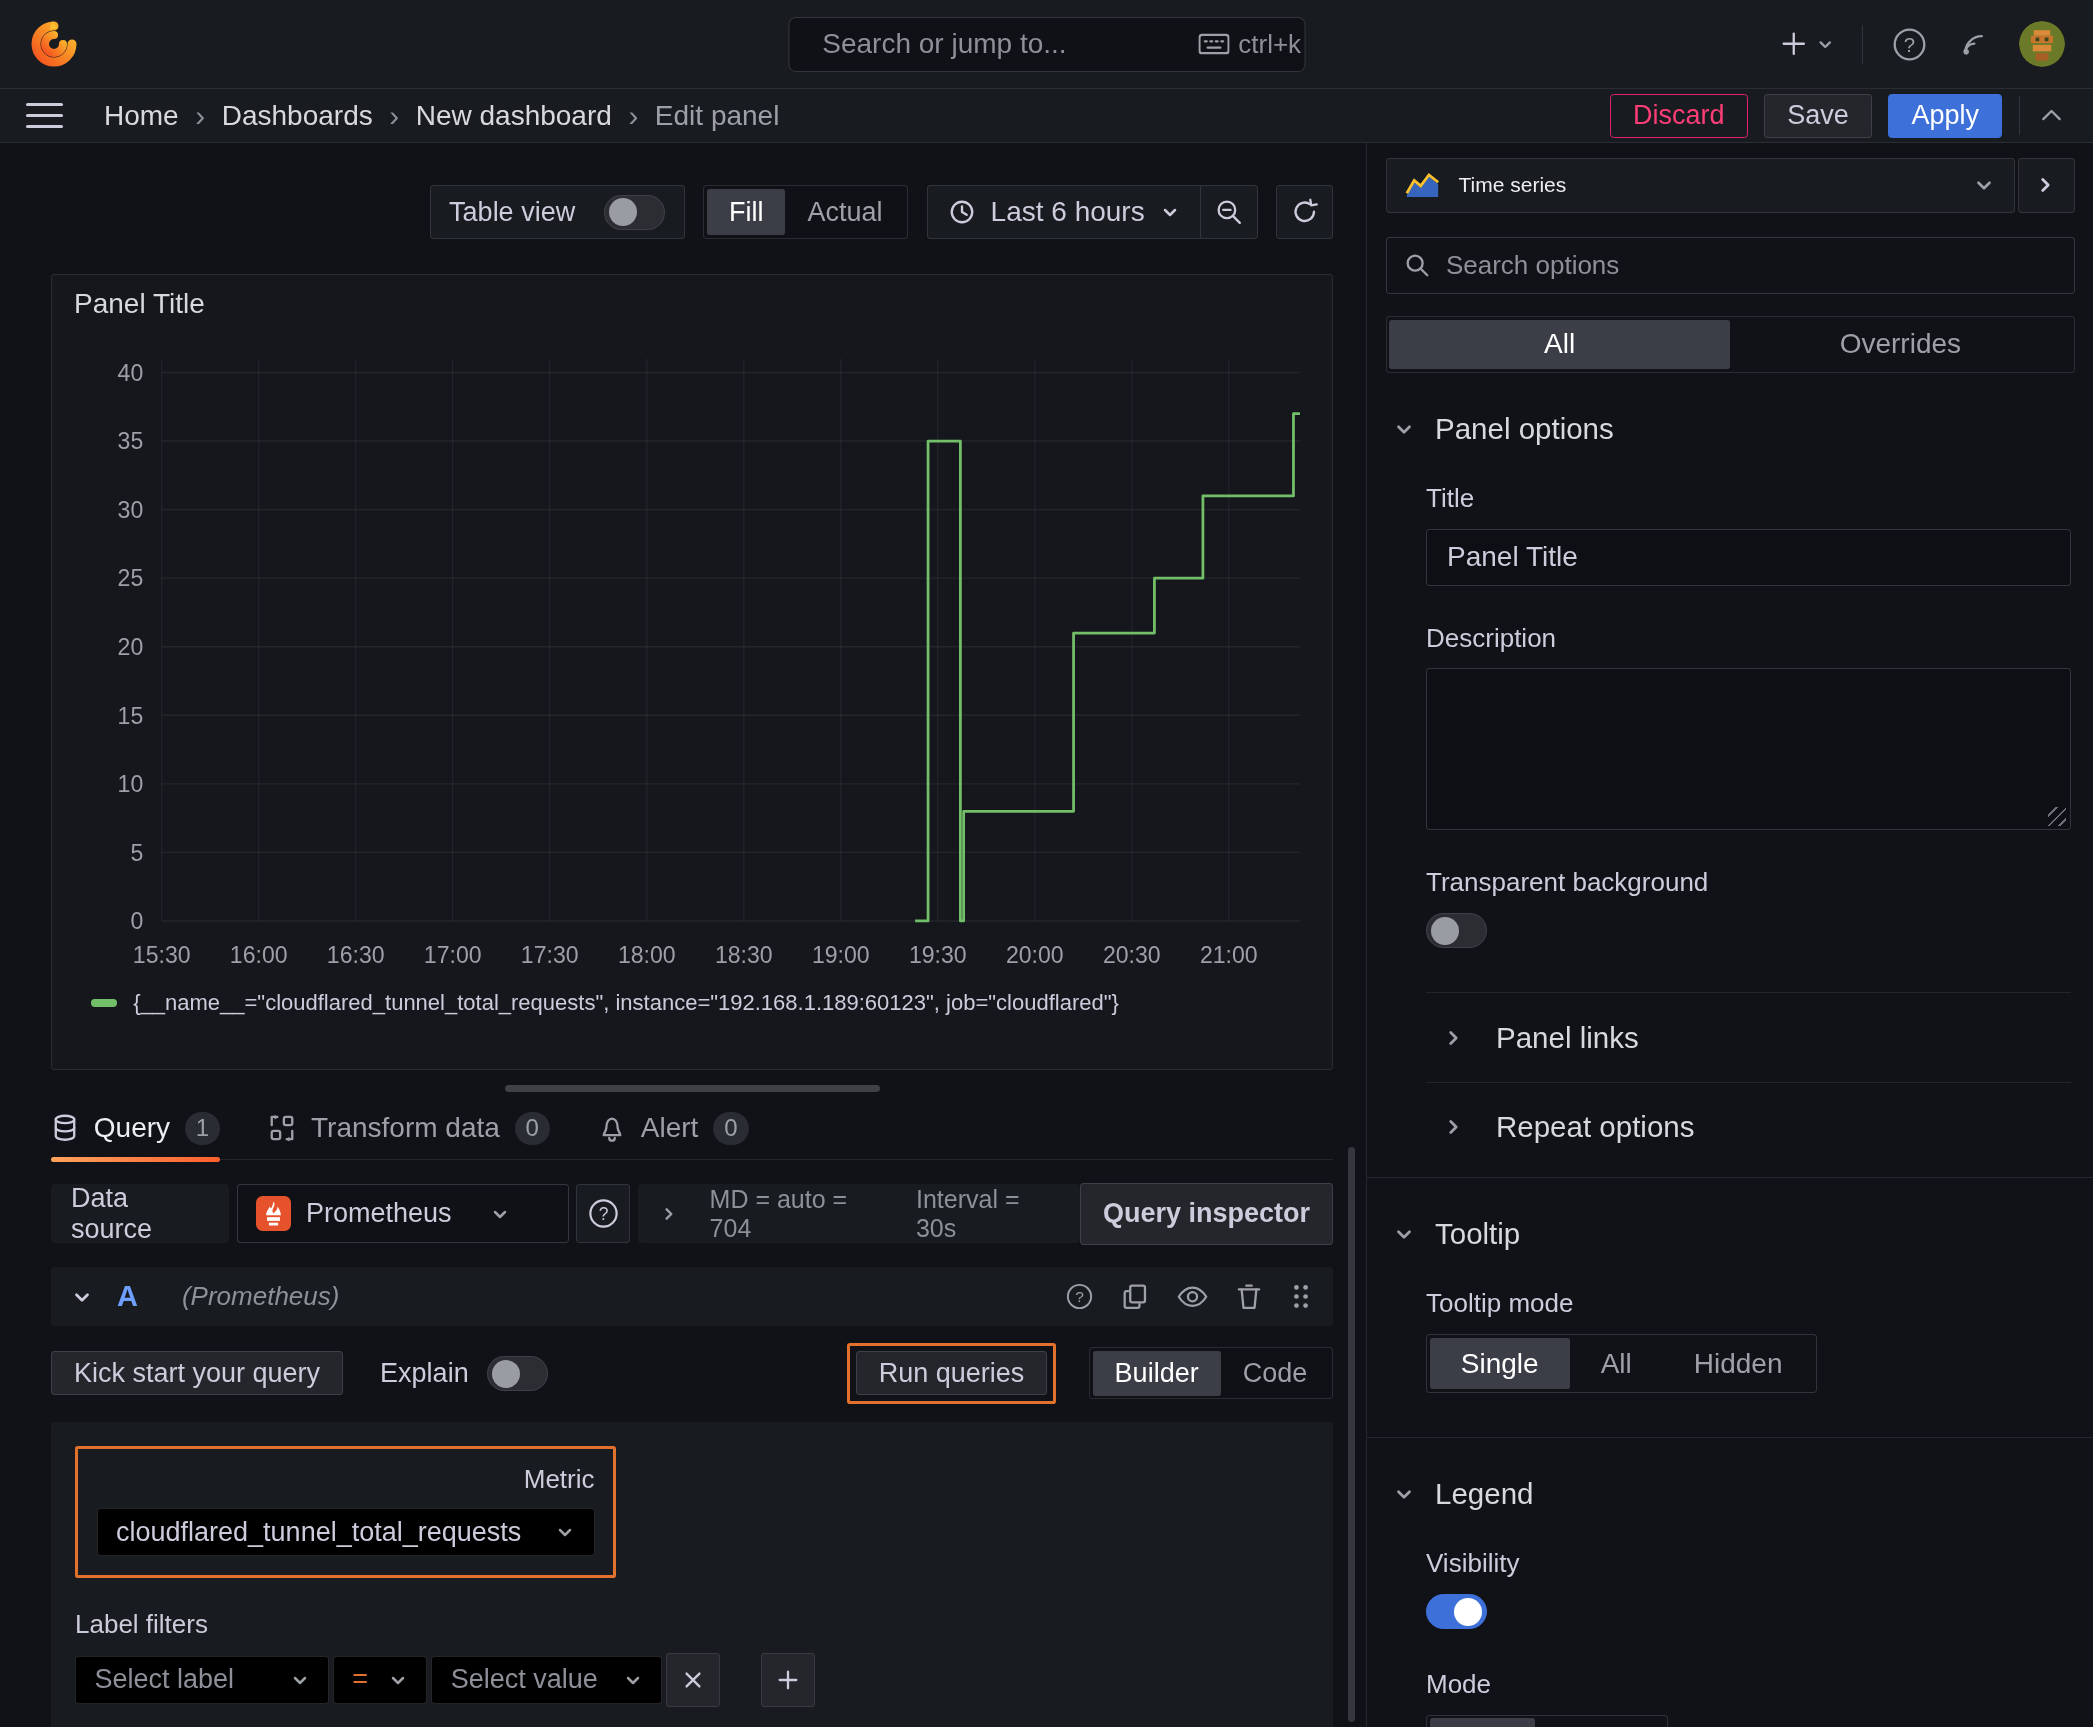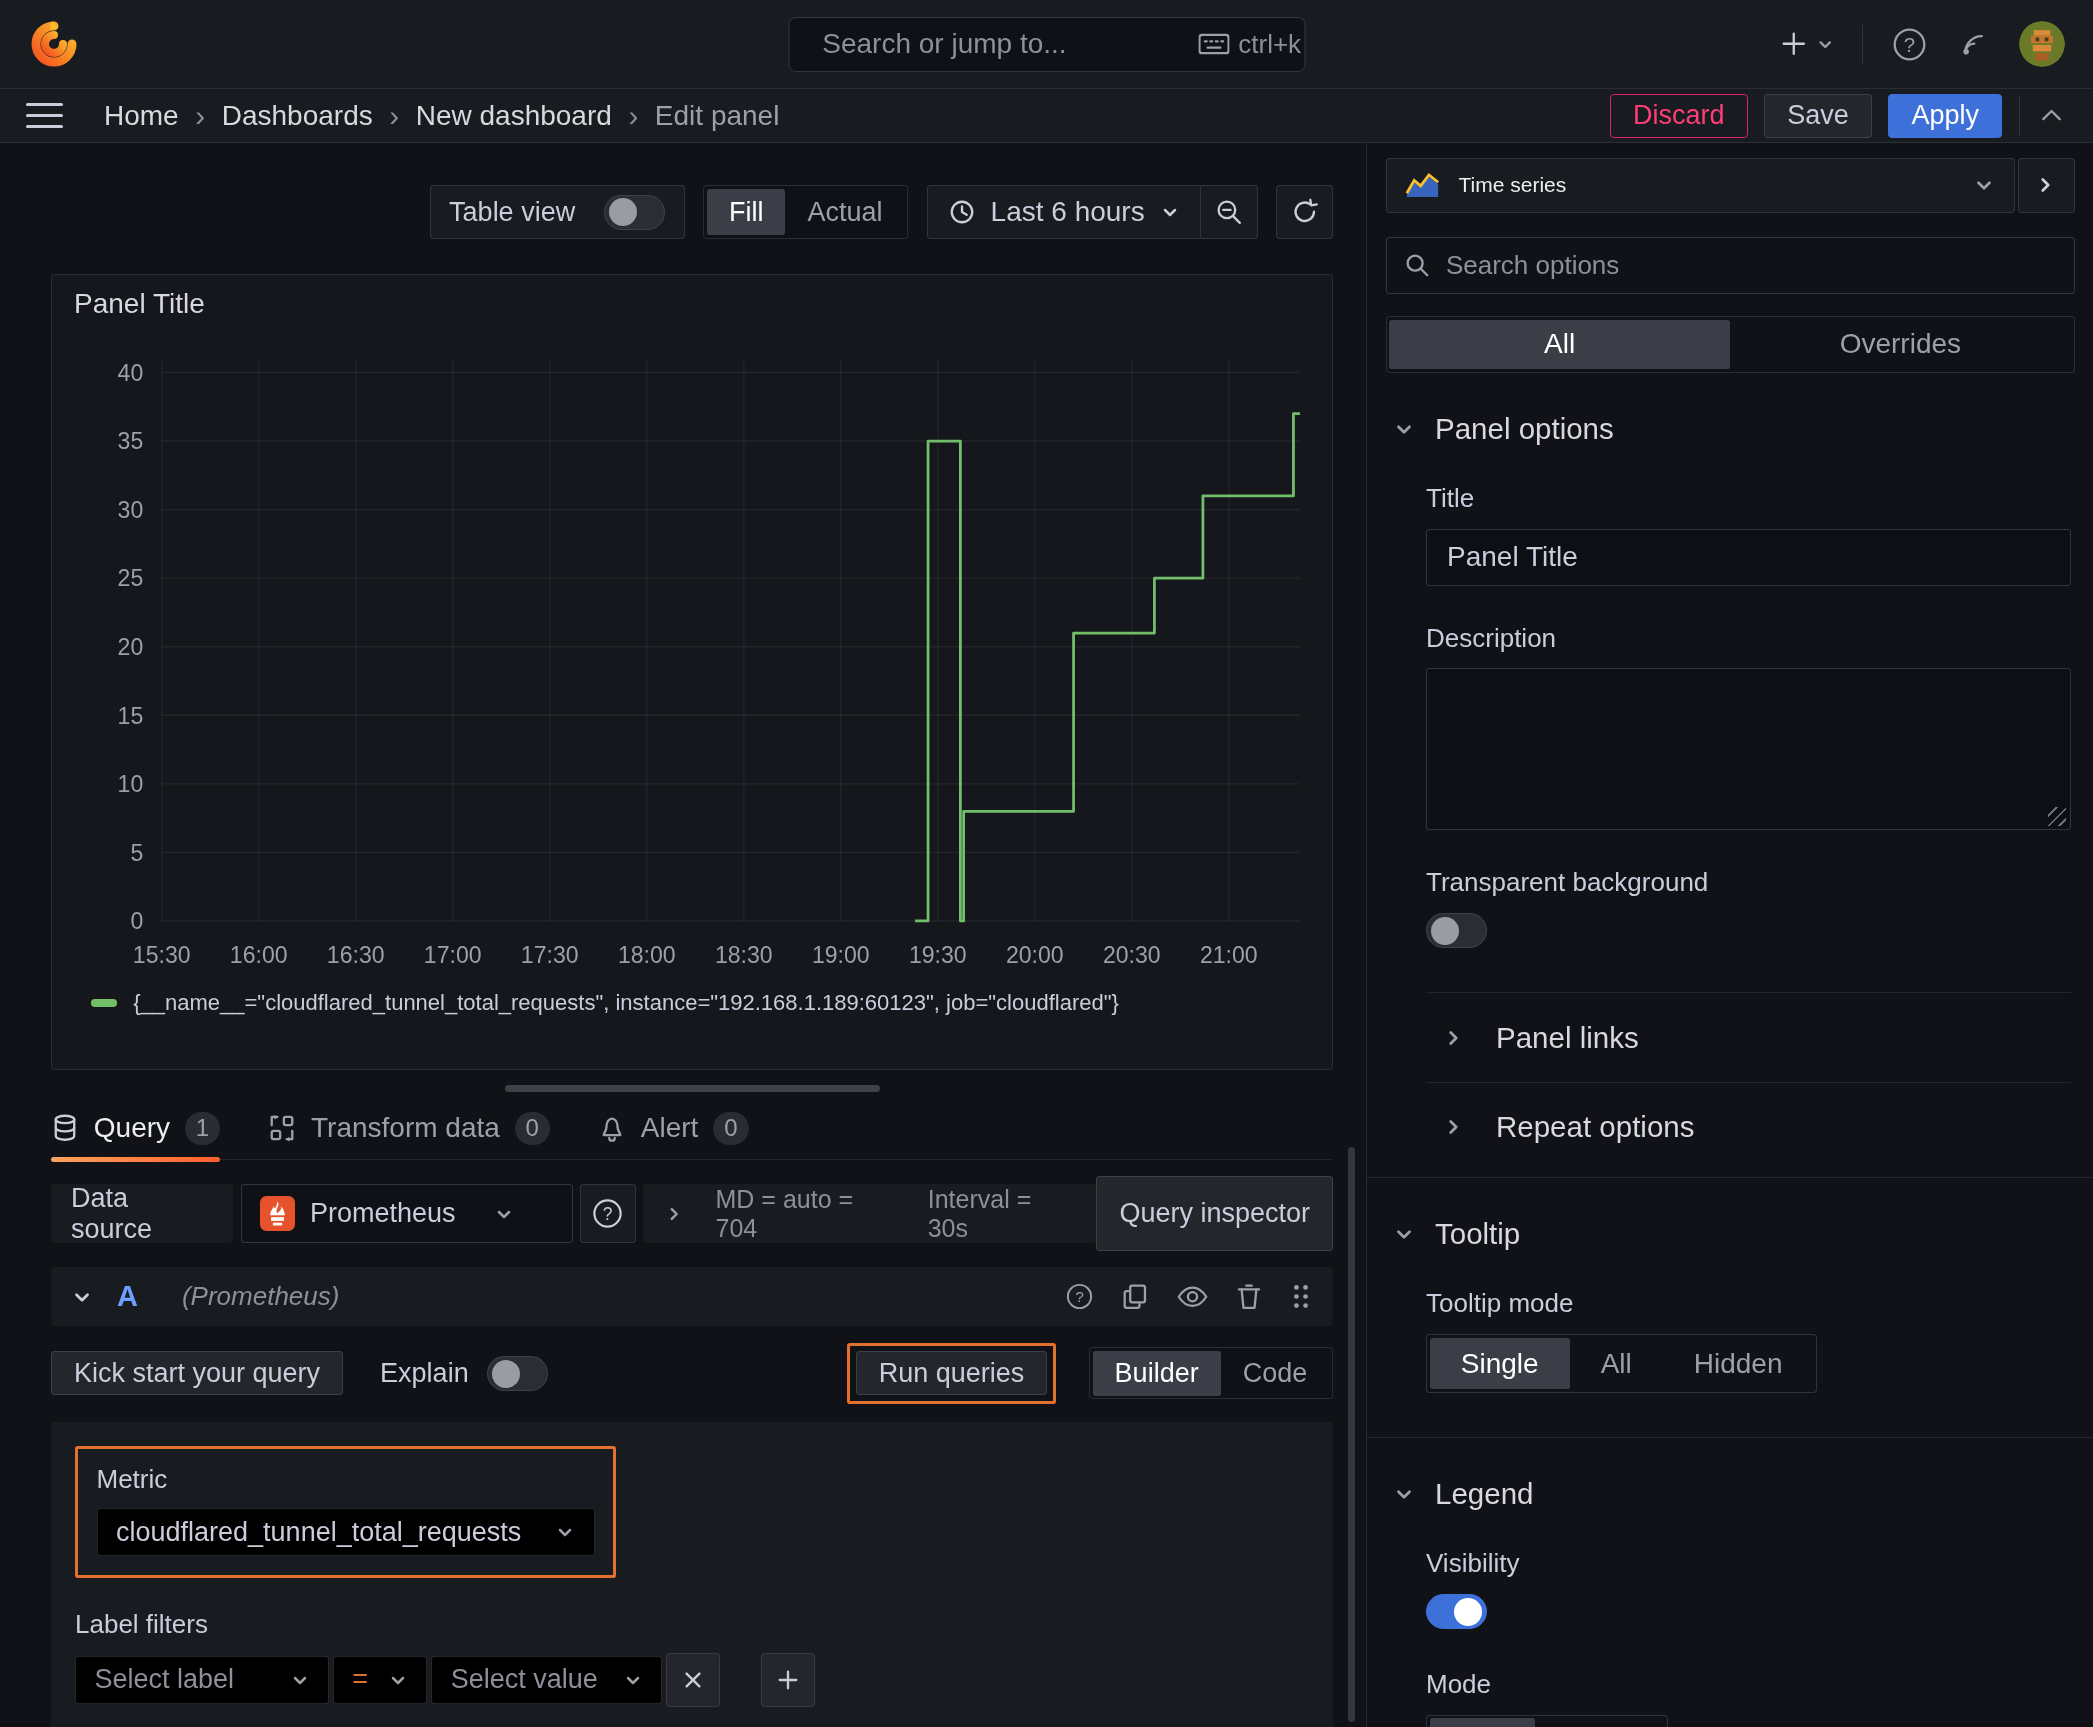--- a/index.html
+++ b/index.html
@@ -100,21 +100,21 @@
   .toggle.on .knob { left:auto; right:3.7px; background:#fff; }
   .annotate { border:3.7px solid #e2712e; border-radius:2.8px; padding:5.5px; }
   .editor-body { margin-top:18.5px; background:#181b1f; border-radius:3.7px; padding:24px;
     height:480px; overflow:hidden; }
   .field-label { font-size:26px; color:#ccccdc; margin-bottom:13px; }
   .select { height:48px; background:#000000; border:0.9px solid rgba(204,204,220,.18);
     border-radius:3.7px; display:inline-flex; align-items:center; gap:20px; padding:0 18.5px;
     font-size:27px; color:#ccccdc; cursor:pointer; }
   .select .ph { color:#8e9099; }
   .metric-annotate { display:inline-block; border:3.7px solid #e2712e; border-radius:2.8px;
-    padding:14.8px 18.5px 18.5px; }
+    padding:14.8px 18.5px 18.5px;text-align:right; }
   .lf-row { display:flex; align-items:center; gap:3.7px; }
   .op { color:#e2712e; font-size:27px; }
   .xbtn,.plusbtn { width:54px; height:54px; background:#24262c; border:0.9px solid rgba(204,204,220,.12);
     border-radius:3.7px; display:flex; align-items:center; justify-content:center; cursor:pointer; }
   .plusbtn { margin-left:37px; }
   
   .sidebar { flex:1; border-left:0.9px solid rgba(204,204,220,.12); overflow:hidden; padding-bottom:9.2px; }
   .viz-row { display:flex; gap:2.8px; margin:14.8px 18.5px 0; }
   .viz-select { flex:1; height:55px; background:#181b1f; border:0.9px solid rgba(204,204,220,.15);
     border-radius:3.7px; display:flex; align-items:center; gap:18.5px; padding:0 18.5px; cursor:pointer; }
@@ -404,21 +404,21 @@
           <text x="20" y="27" text-anchor="middle" font-size="20" fill="#ccccdc" font-family="Liberation Sans,sans-serif">?</text>
         </svg>
       </span>
       <div class="stats">
         <svg width="20" height="20" viewBox="0 0 20 20">
           <polyline points="7,5 12,10 7,15" class="gi gi-dim"></polyline>
         </svg>
         <span>MD = auto = 704</span>
         <span>Interval = 30s</span>
       </div>
-      <button class="btn" style="height:75px; margin-left:-7.4px;">Query inspector</button>
+      <button class="btn" style="height:62px; margin-left:-7.4px;font-weight:bold;">Query inspector</button>
     </div>
 
     <div class="qheader">
       <svg width="22" height="22" viewBox="0 0 20 20">
         <polyline points="5,8 10,13 15,8" class="gi"></polyline>
       </svg>
       <span class="ref">A</span>
       <span class="ds-hint">(Prometheus)</span>
       <span class="right">
         <svg class="icon-btn" width="31" height="31" viewBox="0 0 40 40">

